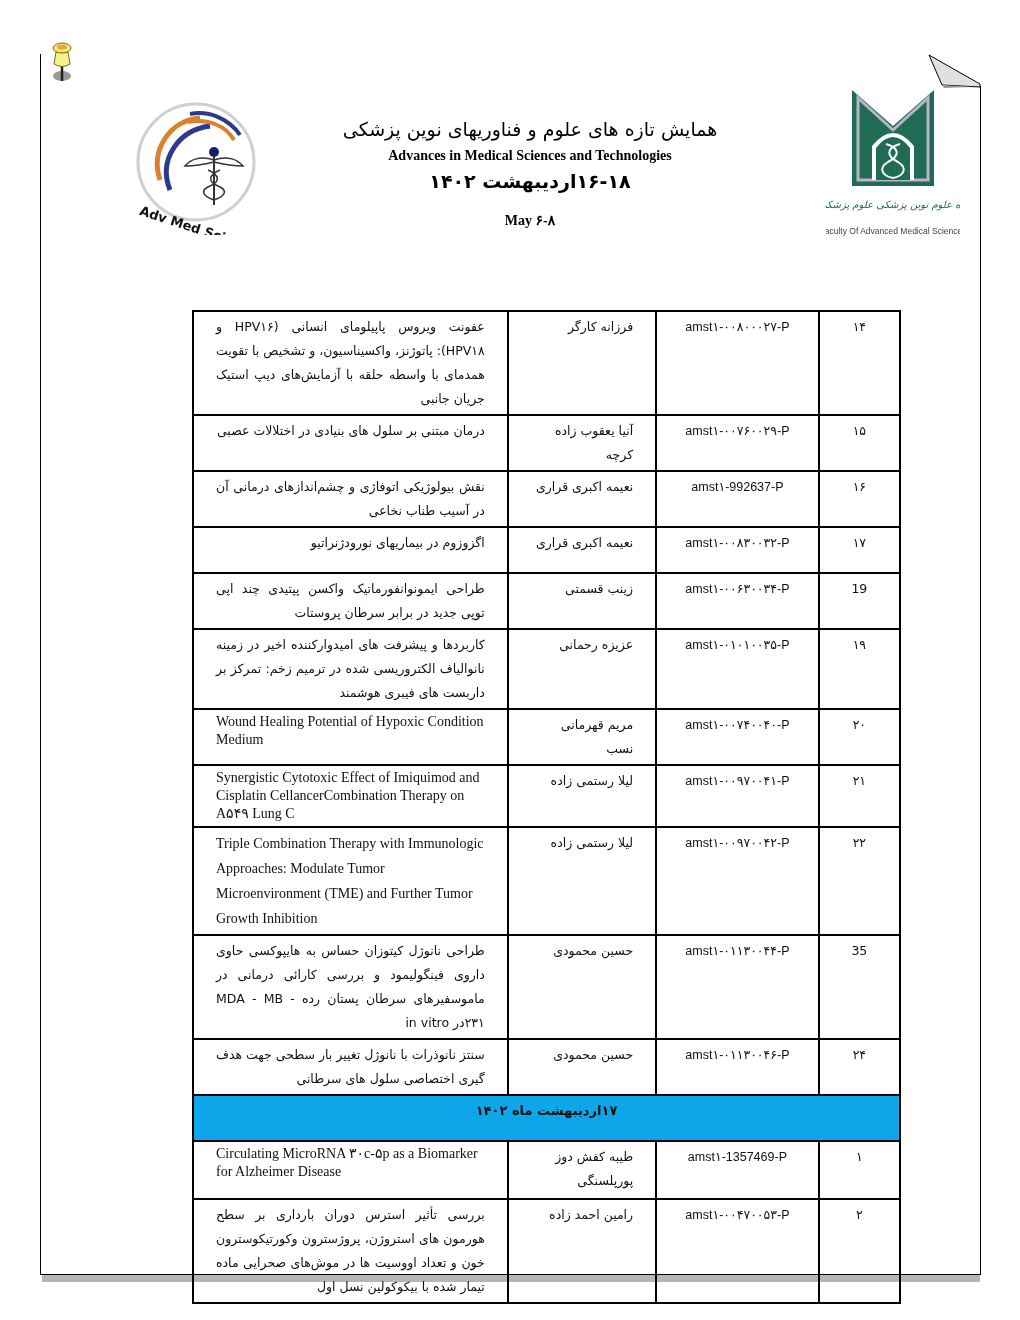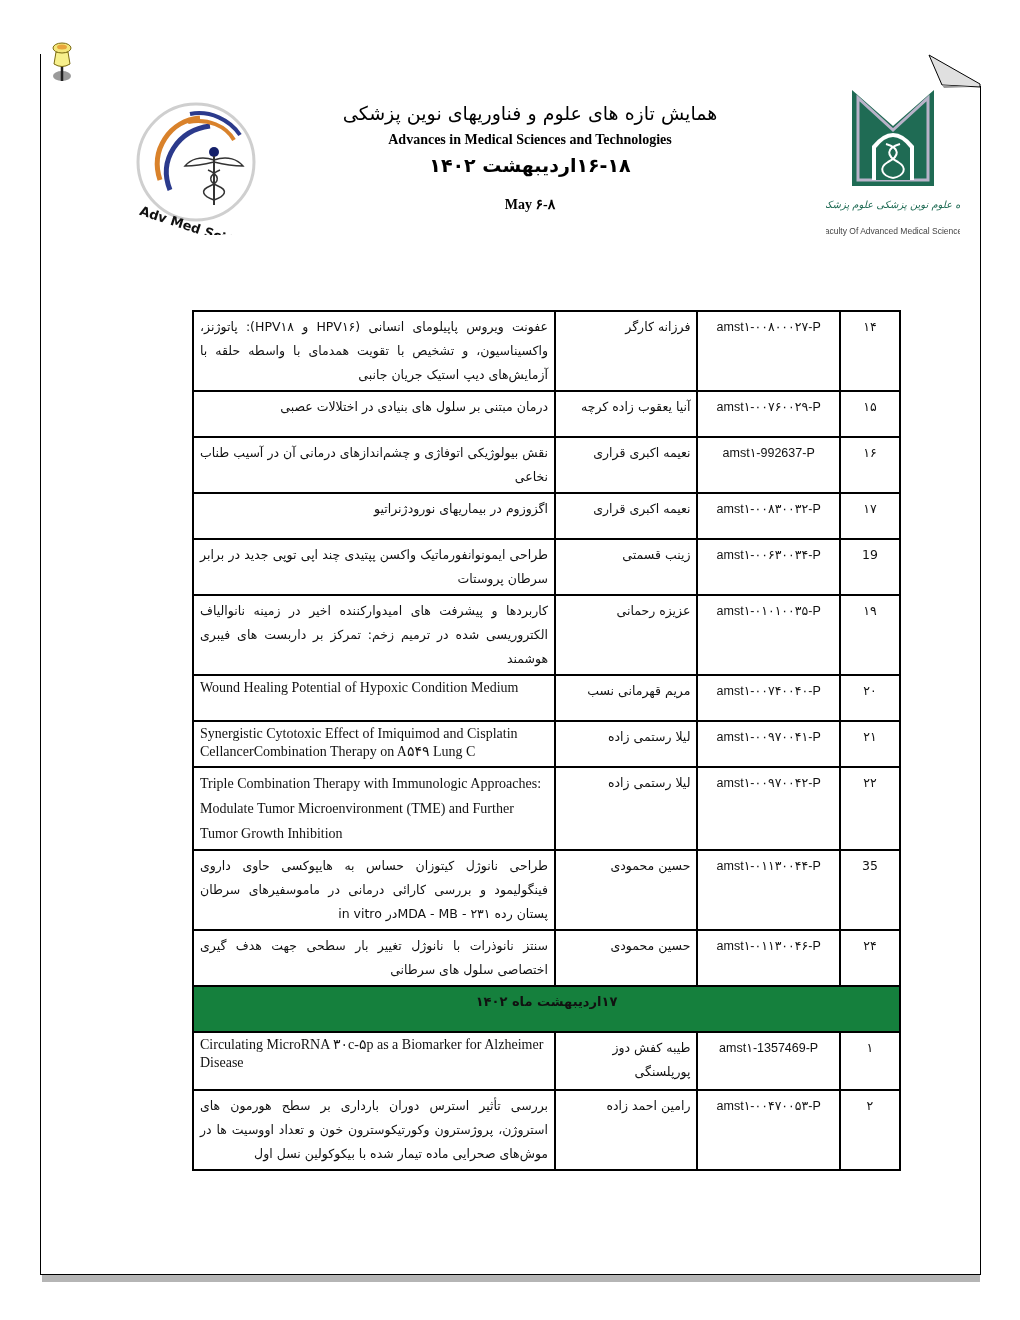--- a/index.html
+++ b/index.html
@@ -12,41 +12,41 @@
   .frame-top { position: absolute; left: 40px; top: 54px; width: 889px; height: 1px; background: #000; }
   .frame-right { position: absolute; left: 980px; top: 86px; width: 1px; height: 1189px; background: #000; }
   .frame-bottom-shadow { position: absolute; left: 42px; top: 1275px; width: 938px; height: 7px; background: #b5b5b5; }
 
   .page-curl { position: absolute; left: 928px; top: 54px; width: 53px; height: 34px; }
   .pushpin { position: absolute; left: 44px; top: 38px; width: 36px; height: 50px; }
 
   .logo-left { position: absolute; left: 130px; top: 100px; width: 130px; height: 135px; }
   .logo-right { position: absolute; left: 826px; top: 84px; width: 134px; height: 156px; }
 
-  .header { position: absolute; left: 300px; top: 100px; width: 460px; text-align: center; }
+  .header { position: absolute; left: 300px; top: 116px; width: 460px; text-align: center; }
   .title-fa { font-family: "DejaVu Sans", sans-serif; font-size: 19px; direction: rtl; color: #000; margin: 2px 0 0 0; letter-spacing: 0; }
   .title-en { font-family: "Liberation Serif", serif; font-weight: bold; font-size: 14px; margin-top: 8px; color: #000; }
   .date-fa { font-family: "DejaVu Sans", sans-serif; font-weight: bold; font-size: 19px; direction: rtl; margin-top: 6px; color: #000; }
   .date-en { font-family: "Liberation Serif", serif; font-weight: bold; font-size: 14px; margin-top: 20px; color: #000; }
 
   table.schedule {
     position: absolute; left: 192px; top: 310px; width: 709px;
     border-collapse: collapse; direction: rtl;
   }
   table.schedule td {
-    border: 2px solid #000; vertical-align: top; padding: 3px 6px;
+    border: 2px solid #000; vertical-align: top; padding: 3px 22px;
     font-size: 12.5px; line-height: 24px; color: #111;
   }
   td.col-num { width: 46px; text-align: center; font-family: "DejaVu Sans", sans-serif; }
   td.col-code { width: 128px; text-align: center; direction: ltr; font-family: Liberation Sans, sans-serif; font-size: 13px; line-height: 18px; padding-top: 2px; }
   td.col-name { width: 128px; text-align: right; font-family: "DejaVu Sans", sans-serif; }
   td.col-title { width: 347px; text-align: justify; text-align-last: right; font-family: "DejaVu Sans", sans-serif; }
   td.col-title.en { direction: ltr; text-align: left; text-align-last: left; font-family: "Liberation Serif", serif; font-size: 14px; line-height: 18px; }
   td.col-title.en.spaced { line-height: 25px; }
-  tr.day-row td { background: #15803d; text-align: center; font-weight: bold; height: 40px; line-height: 26px; padding: 2px; font-size: 13px; }
+  tr.day-row td { background: #0ea5e9; text-align: center; font-weight: bold; height: 40px; line-height: 26px; padding: 2px; font-size: 13px; }
 </style>
 </head>
 <body>
 
 <div class="frame-top"></div>
 <div class="page-frame"></div>
 <div class="frame-right"></div>
 <div class="frame-bottom-shadow"></div>
 
 <svg class="page-curl" viewBox="0 0 53 34">

